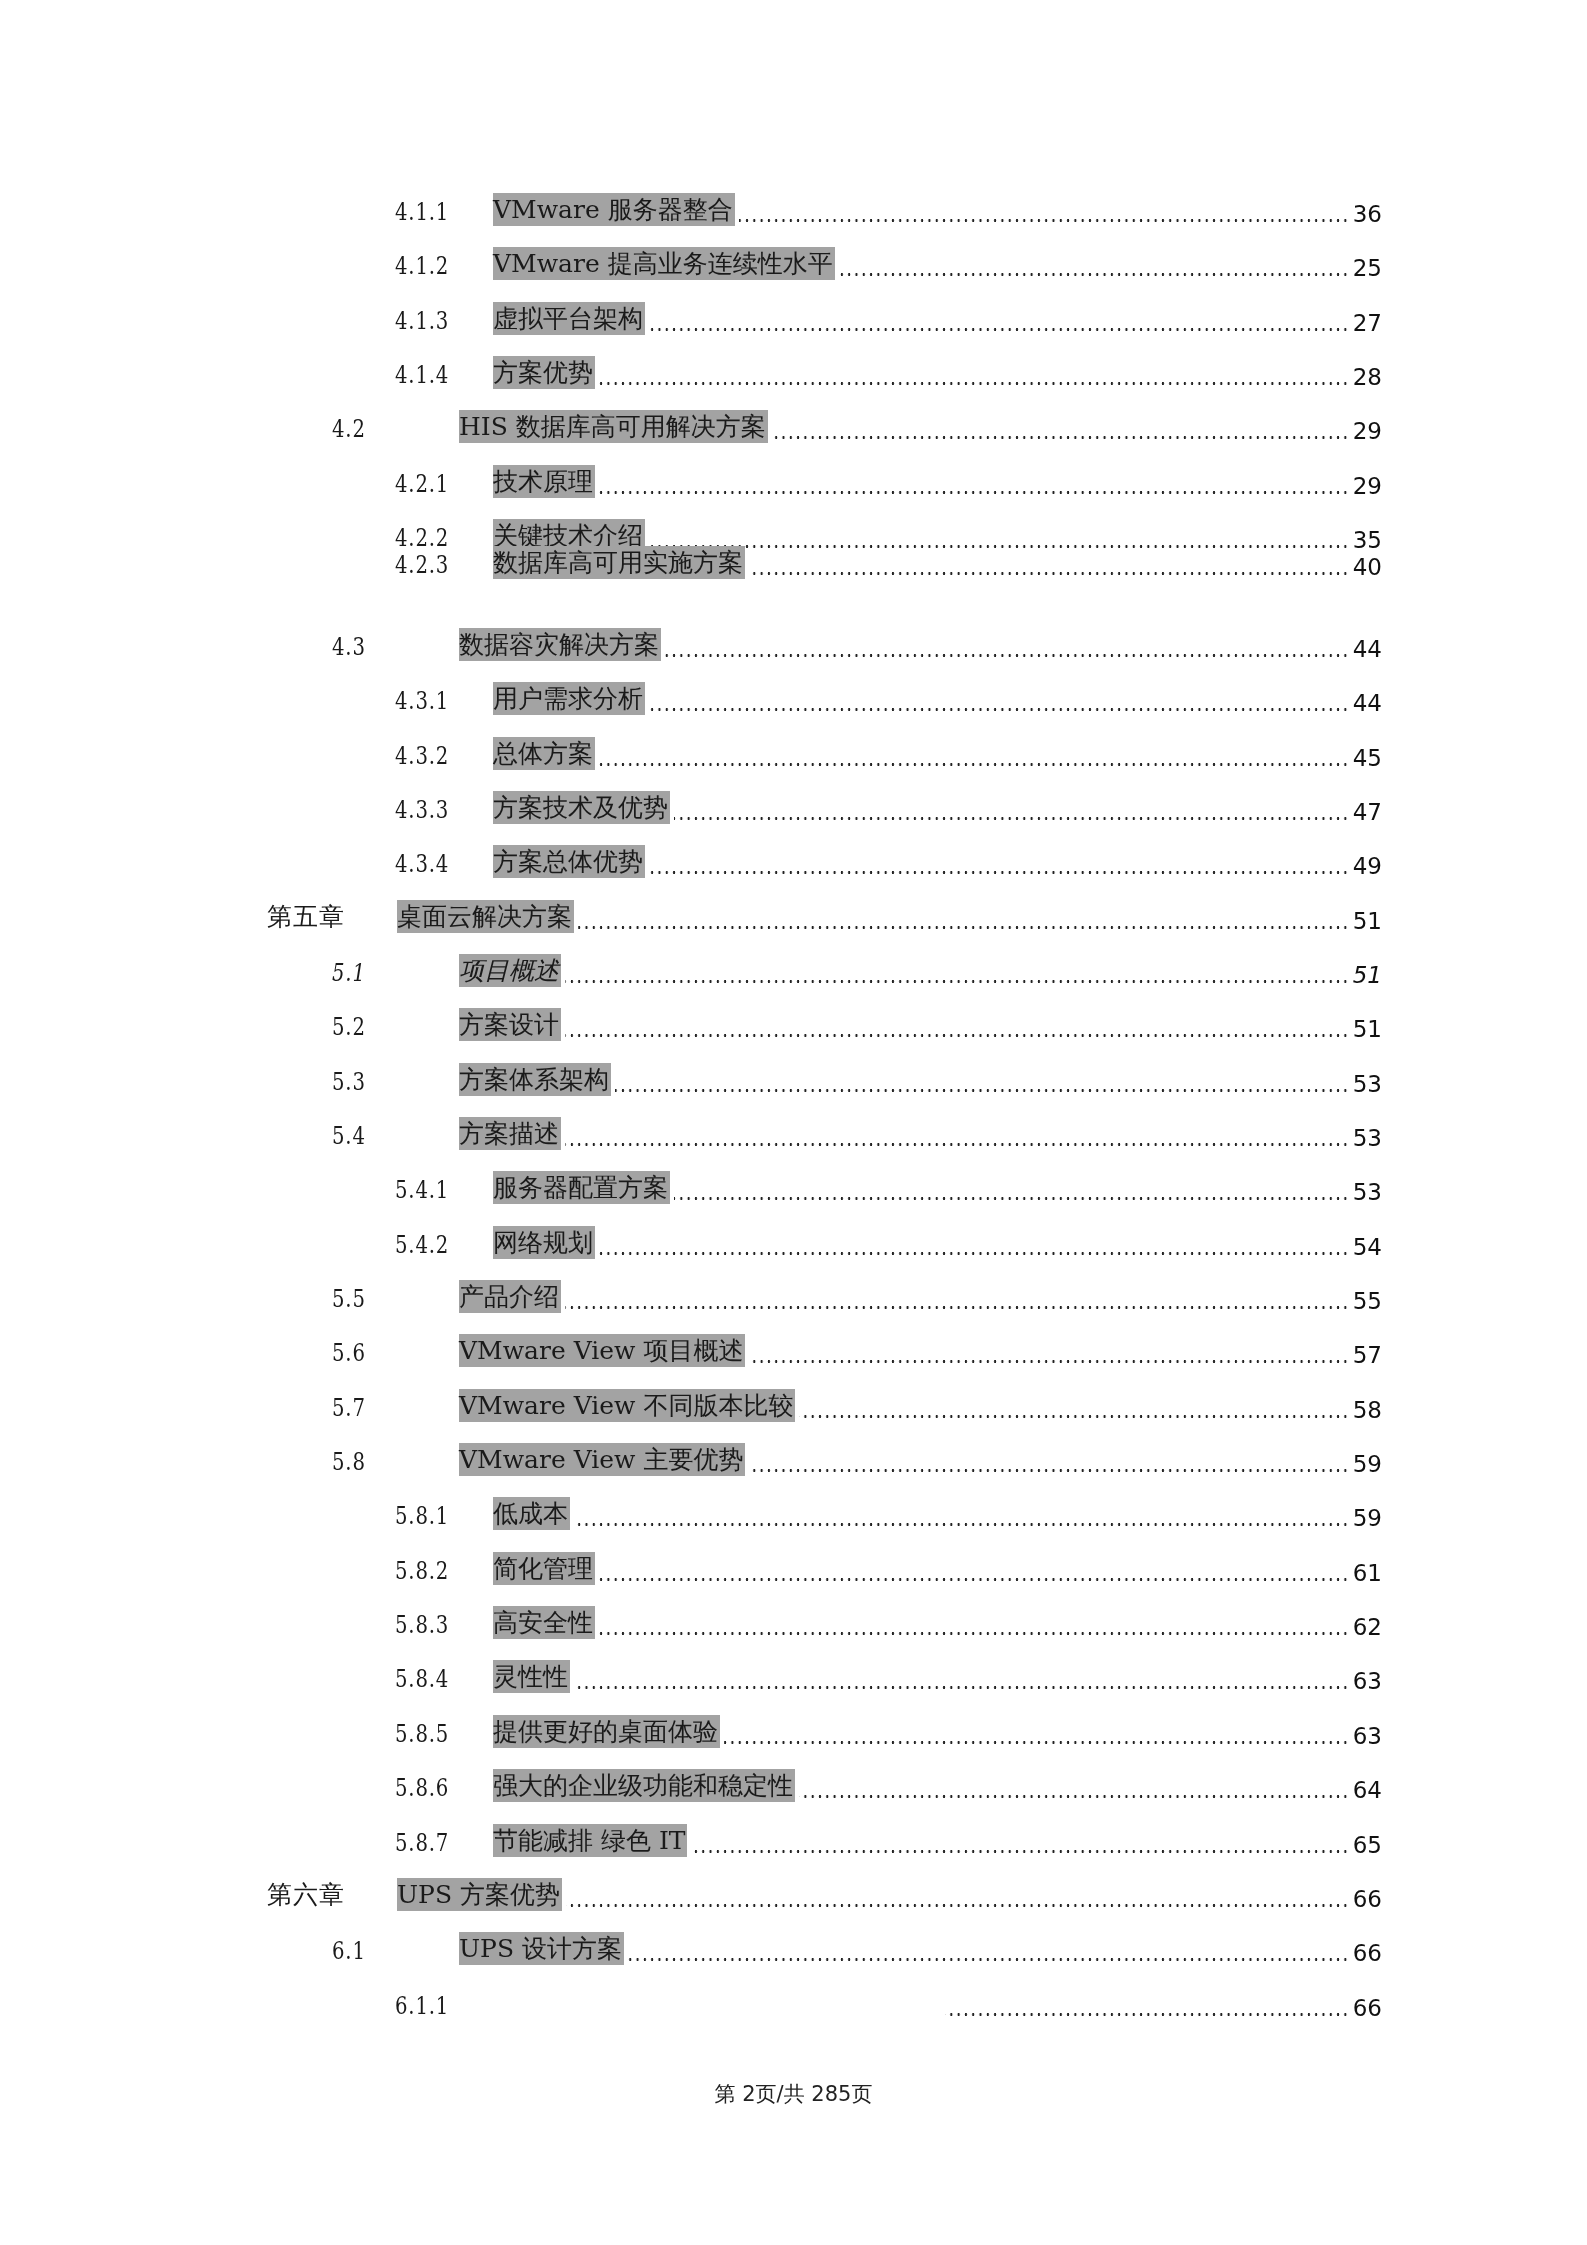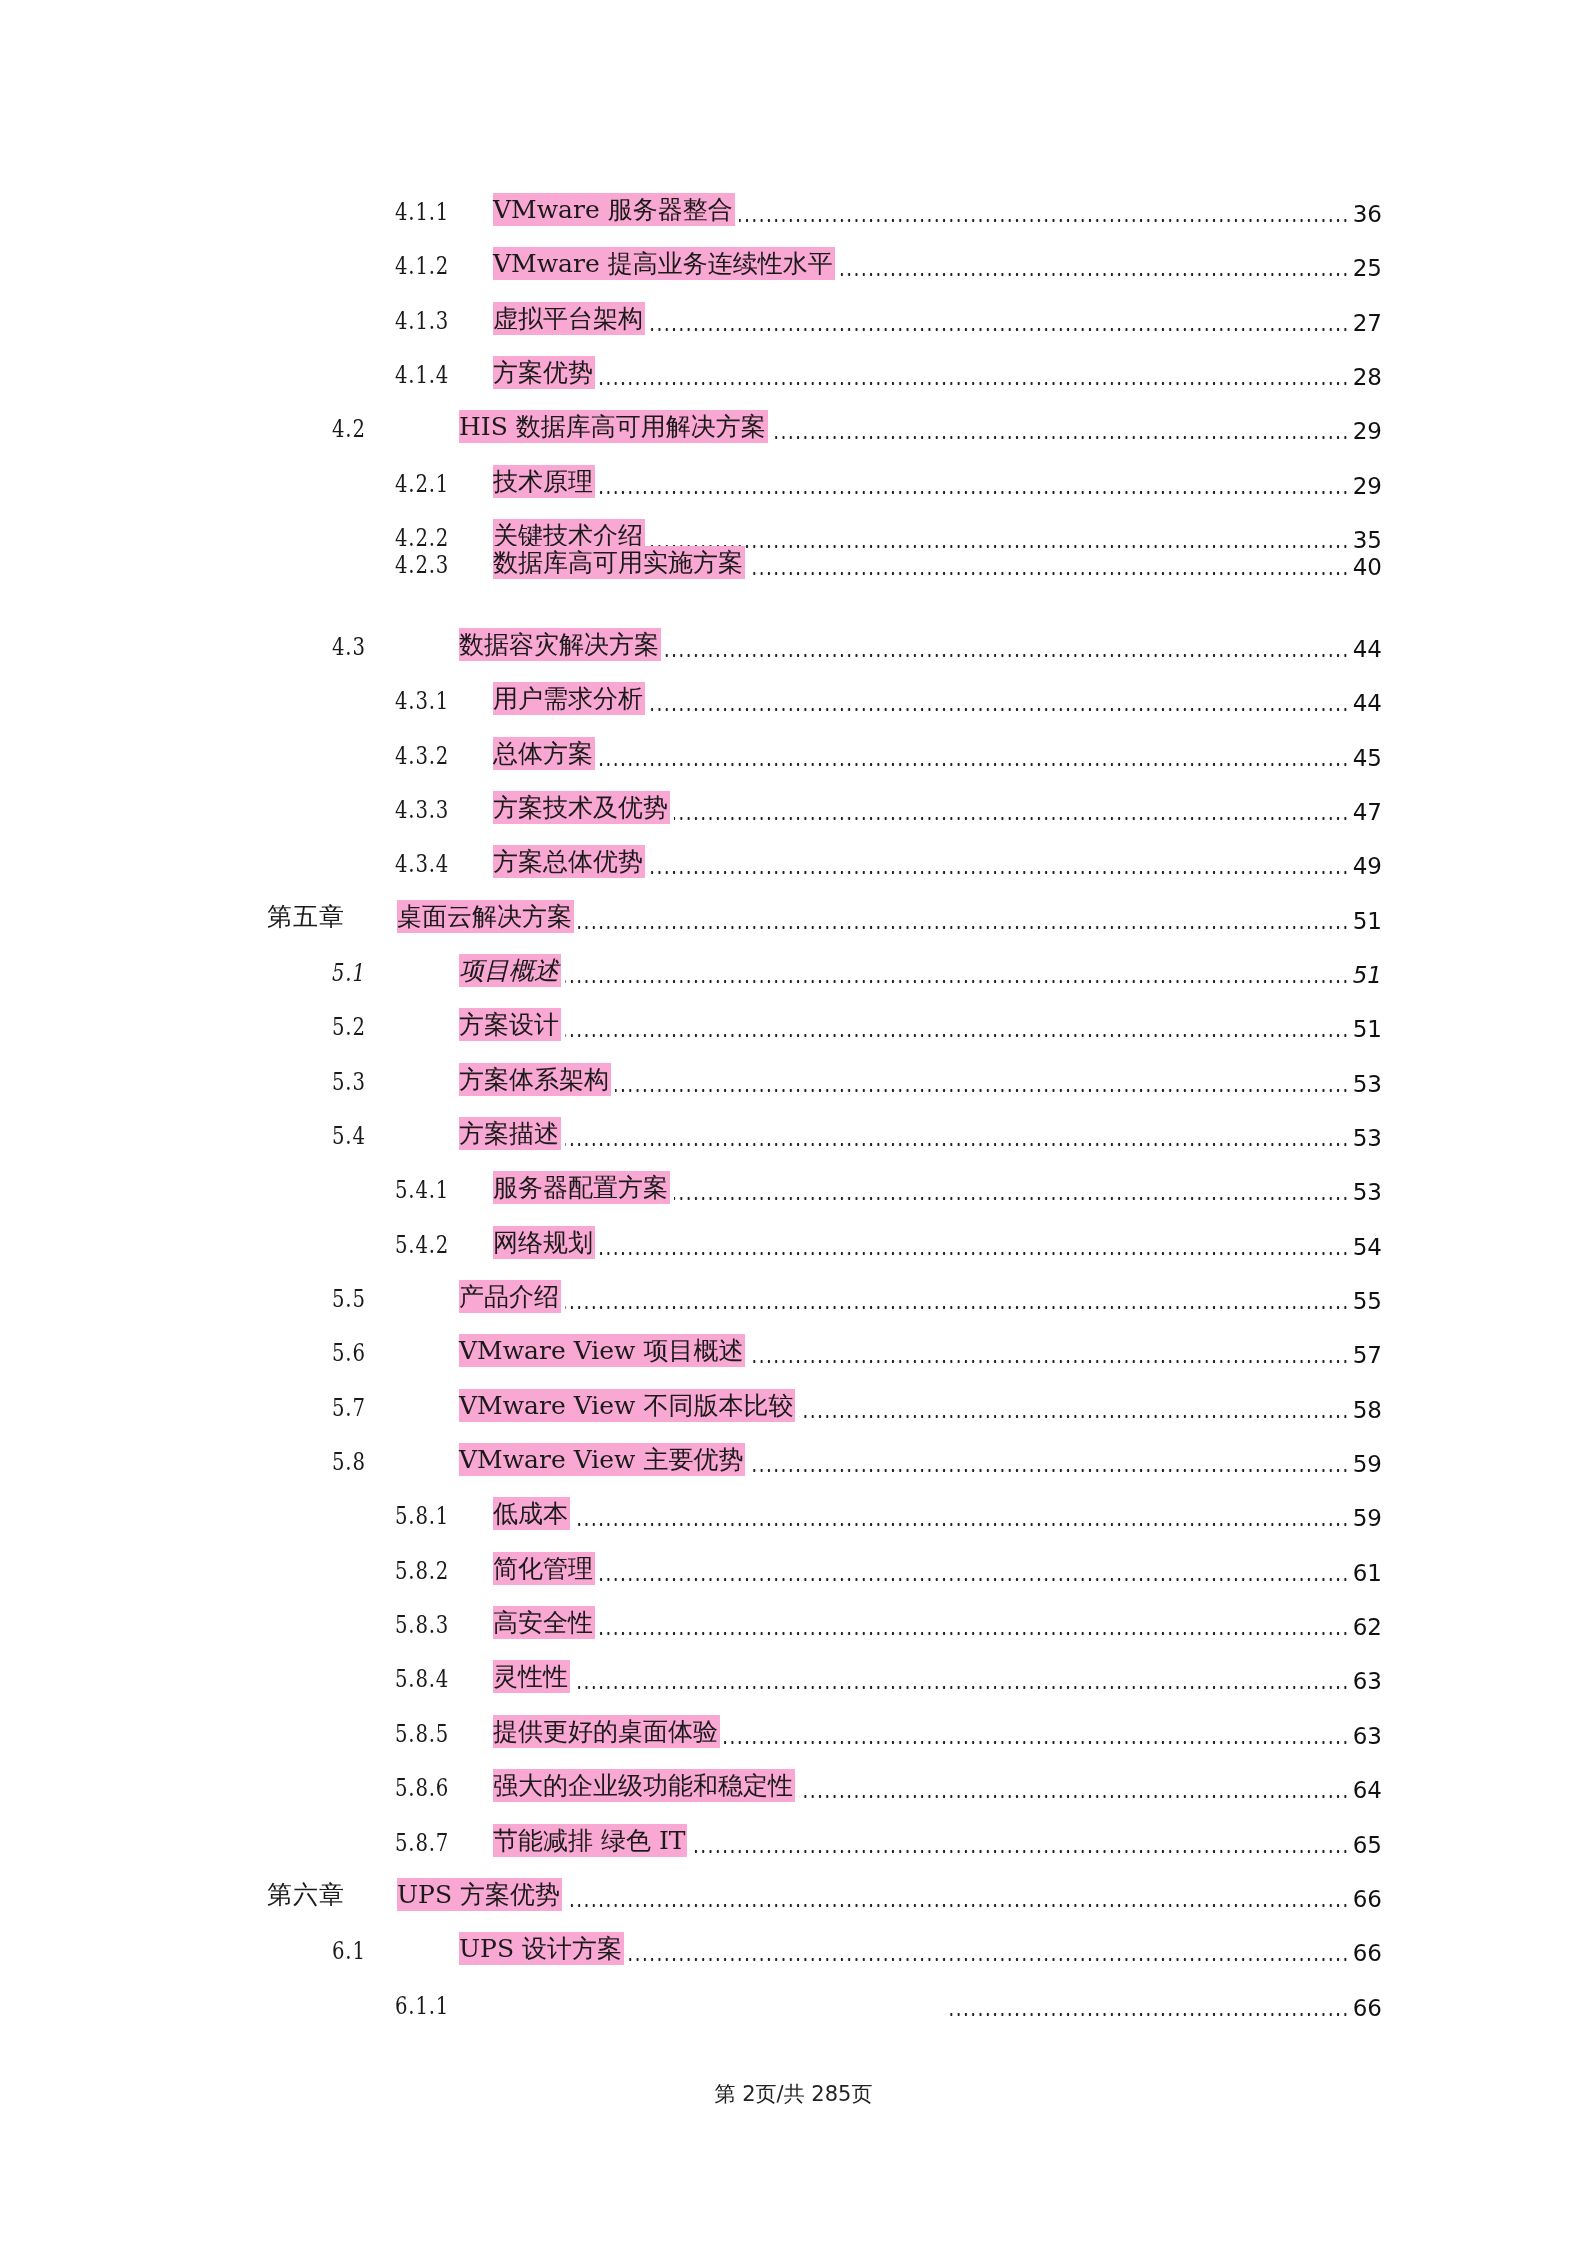--- a/index.html
+++ b/index.html
@@ -2,21 +2,21 @@
 <html><head>
 <meta charset="utf-8">
 <style>
   html, body { margin: 0; padding: 0; background: #ffffff; }
   body { width: 1587px; height: 2245px; position: relative; overflow: hidden;
          font-family: "DejaVu Serif", "Liberation Serif", serif; color: #1a1a1a; }
   .toc { position: absolute; left: 0; top: 0; width: 1587px; }
   .row { position: absolute; left: 0; width: 1587px; height: 40px; display: flex; align-items: flex-end; margin-left: 27px; }
   .num { position: absolute; bottom: 6px; font-size: 24px; white-space: nowrap; letter-spacing: 1px; transform: scaleX(0.82); transform-origin: left bottom; }
   .title { position: absolute; bottom: 6px; font-size: 25px; white-space: nowrap; display: flex; align-items: flex-end; }
-  .title .txt { background: #f9a8d4; padding-right: 2px; position: relative; z-index: 2; }
+  .title .txt { background: #a3a3a3; padding-right: 2px; position: relative; z-index: 2; }
   .leader { position: absolute; bottom: 10px; height: 3px; right: 265px;
             background-image: radial-gradient(circle, #222 1.2px, transparent 1.4px);
             background-size: 7.3px 3px; background-repeat: repeat-x; background-position: right center; z-index: 1; }
   .page { position: absolute; right: 232px; bottom: 5px; font-family: "DejaVu Sans", "Liberation Sans", sans-serif; font-size: 23px; color: #111; }
   .lvl1 .num { left: 240px; font-size: 25px; transform: none; }
   .lvl1 .title { left: 370px; }
   .lvl2 .num { left: 305px; }
   .lvl2 .title { left: 432px; }
   .lvl3 .num { left: 368px; }
   .lvl3 .title { left: 466px; }

